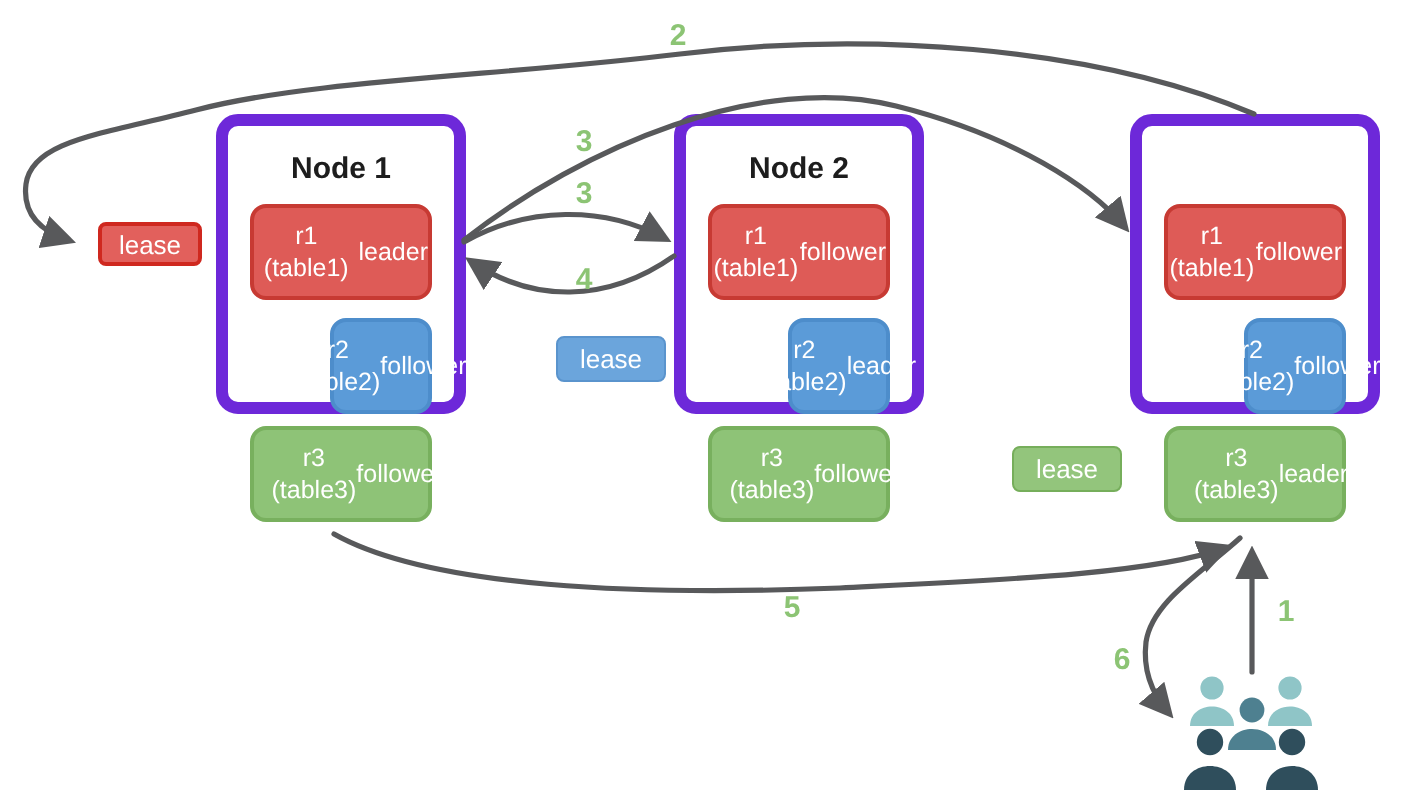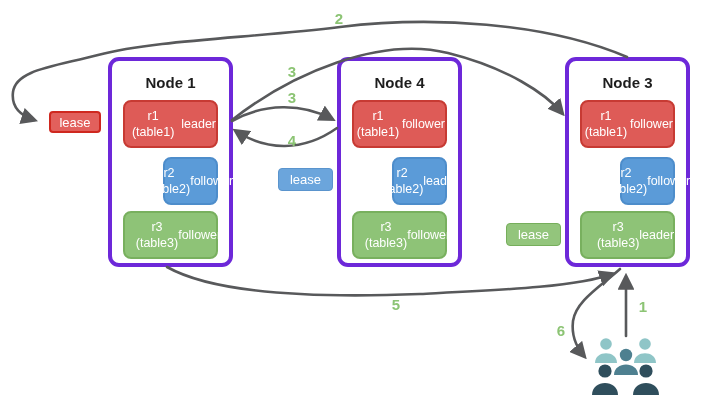--- a/index.html
+++ b/index.html
@@ -3,22 +3,22 @@
 <meta charset="utf-8">
 <style>
   html,body{margin:0;padding:0;background:#ffffff;}
   .canvas{
     position:relative;width:704px;height:405px;background:#ffffff;
     font-family:"Liberation Sans", sans-serif;overflow:hidden;
   }
   .arrows-layer{position:absolute;left:0;top:0;z-index:3;pointer-events:none;}
   
   .node{
-    position:absolute;top:57px;width:125px;height:210px;
-    background:#ffffff;border:4px solid #6d28d9;border-radius:11px;
+    position:absolute;top:57px;width:125px;height:150px;
+    background:#ffffff;border:6px solid #6d28d9;border-radius:11px;
     box-sizing:border-box;z-index:2;text-decoration:underline;
   }
   .node-1{left:108px;} .node-2{left:337px;} .node-3{left:565px;}
   .node-title{
     position:absolute;top:13px;left:0;right:0;text-align:center;
     font-size:15px;font-weight:bold;color:#1d1d1d;
   }
   .replica{
     position:absolute;left:11px;right:11px;height:48px;border-radius:8px;
     display:flex;flex-direction:row;align-items:center;justify-content:center;
@@ -112,37 +112,36 @@
       <span>r2 (table2)</span>
       <span>follower</span>
     </div>
     <div class="replica rep-c c-green">
       <span>r3 (table3)</span>
       <span>follower</span>
     </div>
   </div>
 
   <div class="node node-2">
-    <div class="node-title">Node 4</div>
+    <div class="node-title">Node 2</div>
     <div class="replica rep-a c-red">
       <span>r1 (table1)</span>
       <span>follower</span>
     </div>
     <div class="replica rep-b c-blue">
       <span>r2 (table2)</span>
       <span>leader</span>
     </div>
     <div class="replica rep-c c-green">
       <span>r3 (table3)</span>
       <span>follower</span>
     </div>
   </div>
 
   <div class="node node-3">
-    <div class="node-title">Node 3</div>
     <div class="replica rep-a c-red">
       <span>r1 (table1)</span>
       <span>follower</span>
     </div>
     <div class="replica rep-b c-blue">
       <span>r2 (table2)</span>
       <span>follower</span>
     </div>
     <div class="replica rep-c c-green">
       <span>r3 (table3)</span>

